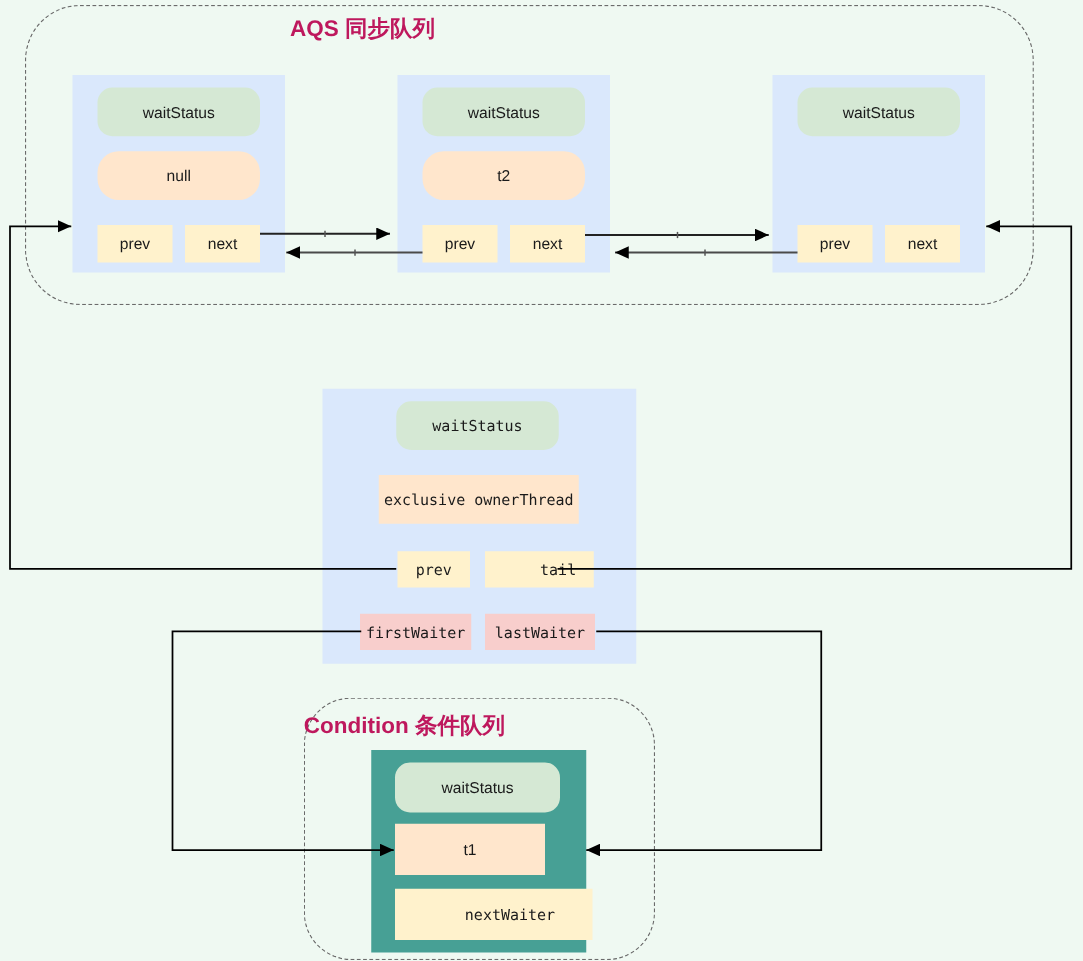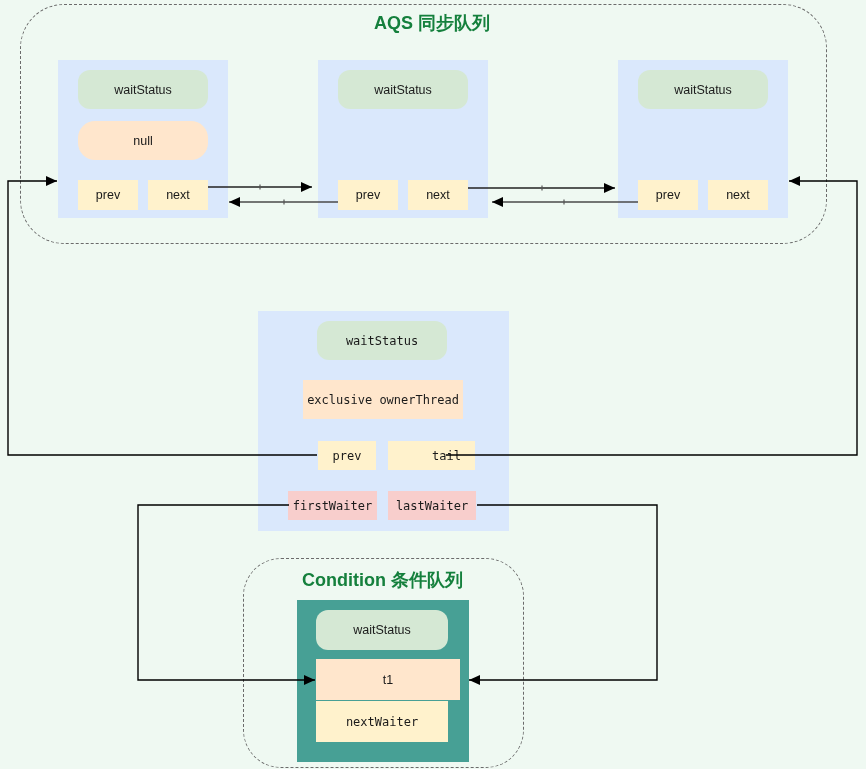--- a/index.html
+++ b/index.html
@@ -13,22 +13,21 @@
   .dashed-box{
     position:absolute;
     border:1.4px dashed #6b6b6b;
     background:transparent;
   }
   .diagram-title{
     position:absolute;
     font-family:"Liberation Sans", sans-serif;
     font-weight:700;
     font-size:18px;
-    color:#15803d;
-    text-align:center;
+    color:#be185d;
     white-space:nowrap;
   }
   .node{
     position:absolute;
     width:170px;height:158px;
     background:#DAE8FC;
   }
   .cell{
     position:absolute;
     display:flex;align-items:center;justify-content:center;
@@ -50,42 +49,43 @@
     position:absolute;left:258px;top:311px;
     width:251px;height:220px;
     background:#DAE8FC;
   }
   .teal-node{
     position:absolute;left:297px;top:600px;
     width:172px;height:162px;
     background:#47A095;
   }
   .teal-node .c-status{left:19px;top:10px;width:132px;height:40px;}
-  .teal-node .c-value {left:19px;top:59px;width:144px;height:41px;}
-  .teal-node .c-nextw {left:19px;top:101px;width:132px;height:41px;}
+  .teal-node .c-value {left:19px;top:59px;width:120px;height:41px;}
+  .teal-node .c-nextw {left:19px;top:111px;width:132px;height:41px;padding-left:26px;}
   svg.overlay{
     position:absolute;left:0;top:0;
     pointer-events:none;
   }
 </style>
 </head>
 <body>
 
 <div class="dashed-box" style="left:20px;top:4px;width:805px;height:238px;border-radius:44px;"></div>
 <div class="diagram-title" style="left:232px;top:11px;width:400px;">AQS 同步队列</div>
 
 <div class="node" style="left:58px;top:60px;">
   <div class="cell green sans c-status">waitStatus</div>
   <div class="cell orange sans c-value">null</div>
   <div class="cell yellow sans c-prev">prev</div>
   <div class="cell yellow sans c-next">next</div>
 </div>
 
 <div class="node" style="left:318px;top:60px;">
   <div class="cell green sans c-status">waitStatus</div>
+  <div class="cell orange sans c-value">t2</div>
   <div class="cell yellow sans c-prev">prev</div>
   <div class="cell yellow sans c-next">next</div>
 </div>
 
 <div class="node" style="left:618px;top:60px;">
   <div class="cell green sans c-status">waitStatus</div>
   <div class="cell yellow sans c-prev">prev</div>
   <div class="cell yellow sans c-next">next</div>
 </div>
 

